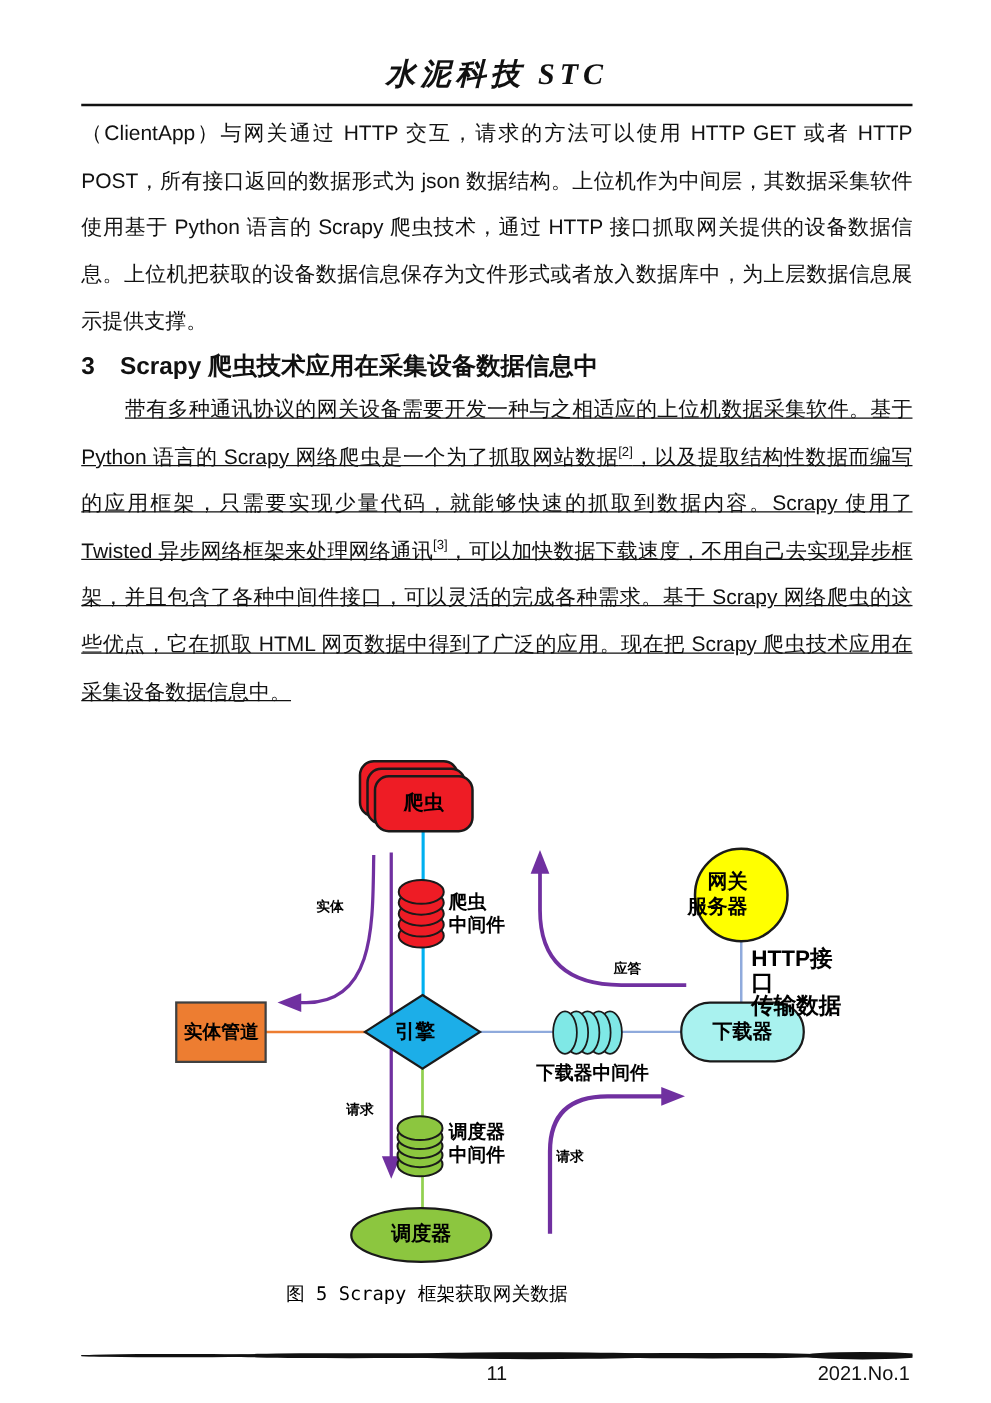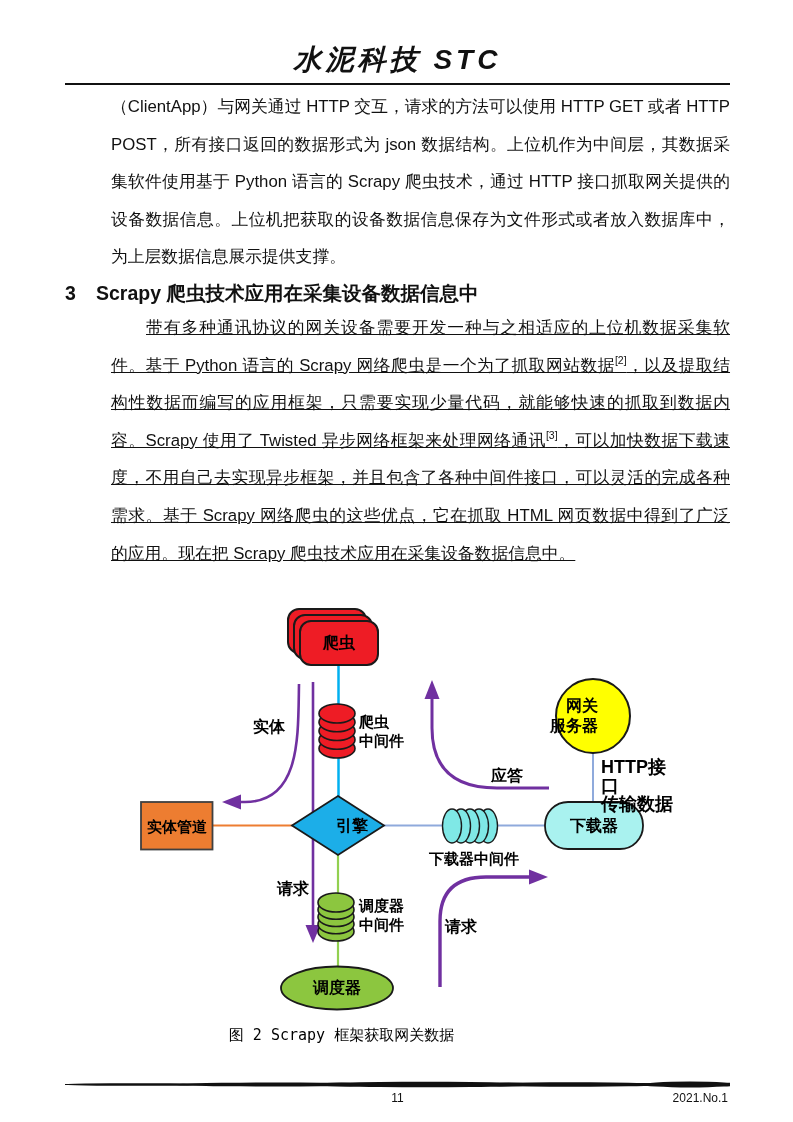--- a/index.html
+++ b/index.html
@@ -9,60 +9,60 @@
     font-family: "Liberation Sans", sans-serif;
     color: #1a1a1a;
     position: relative;
     overflow: hidden;
   }
   .page { position: relative; width: 793px; height: 1122px; padding: 0 63px 0 65px; }
 
   
   .journal-title {
     margin-top: 44px; text-align: center;
-    font-family: Liberation Sans, sans-serif; font-style: italic; font-weight: bold;
-    font-size: 28px; line-height: 32px; letter-spacing: 4px; color:#111;
+    font-family: Liberation Serif, serif; font-style: italic; font-weight: bold;
+    font-size: 24px; line-height: 32px; letter-spacing: 4px; color:#111;
   }
   .header-rule { margin-top: 7px; border: none; border-top: 2px solid #111; }
 
   
   .para {
     font-size: 16.8px; line-height: 37.6px;
     text-align: justify; text-justify: inter-ideograph;
-    color:#111; margin-top: 3px; margin-left: 46px;
+    color:#111; margin-top: 3px;
   }
   .para.indent { text-indent: 35px; margin-top: 0; text-decoration: underline; }
   sup.ref { font-size: 10.5px; vertical-align: super; line-height: 0; }
   .section-heading {
     margin-top: 2px; font-size: 19.5px; line-height: 31px; font-weight: bold; color:#111;
     display: flex; align-items: baseline;
   }
   .section-heading .sec-no { width: 31px; }
 
   
   .figure-area { position: absolute; top: 562px; left: 0; width: 683px; height: 445px; }
   .figure-area svg { position: absolute; top: 0; left: 0; }
   .diag-label {
     position: absolute; font-weight: bold; color: #000;
     white-space: pre-line; line-height: 19px; font-size: 15px;
   }
   .centered { transform: translate(-50%, -50%); text-align: center; white-space: pre-line; }
   .node-label { font-size: 16px; line-height: 20px; }
   .small-label { font-size: 18px; line-height: 18.5px; font-weight: bold; }
-  .edge-label { font-size: 16px; font-weight: 600; }
+  .edge-label { font-size: 11px; font-weight: 600; }
   .figure-caption {
     position: absolute; top: 420px; left: 0; width: 100%;
     text-align: center; font-size: 15px; color: #000;
     font-family: "DejaVu Sans Mono", monospace;
   }
 
   
   .footer { position: absolute; top: 1036px; left: 65px; width: 665px; }
   .footer-rule-svg { display: block; }
-  .footer-row { position: relative; margin-top: 2px; height: 16px; font-size: 12px; color:#111; }
+  .footer-row { position: relative; margin-top: 2px; height: 16px; font-size: 16px; color:#111; }
   .footer-page { position: absolute; left: 0; right: 0; text-align: center; }
   .footer-issue { position: absolute; right: 2px; top: 0; margin-left: 34px; }
 </style>
 </head>
 <body>
 
 <div class="page">
 
   <div class="journal-title">水泥科技 STC</div>
   <hr class="header-rule">
@@ -148,31 +148,31 @@
 
     <div class="diag-label node-label centered" style="left:339px; top:37px;">爬虫</div>
     <div class="diag-label" style="left:359px; top:106px;">爬虫
 中间件</div>
     <div class="diag-label edge-label" style="left:253px; top:111px;">实体</div>
     <div class="diag-label node-label centered" style="left:574px; top:110px;text-align:right;">网关
 服务器</div>
     <div class="diag-label small-label" style="left:601px; top:152px;">HTTP接口
 传输数据</div>
     <div class="diag-label node-label centered" style="left:594px; top:220px;">下载器</div>
-    <div class="diag-label node-label centered" style="left:352px; top:220px;">引擎</div>
+    <div class="diag-label node-label centered" style="left:332px; top:220px;">引擎</div>
     <div class="diag-label centered" style="left:177px; top:220px; white-space:nowrap;">实体管道</div>
     <div class="diag-label" style="left:429px; top:243px; white-space:nowrap;">下载器中间件</div>
     <div class="diag-label edge-label" style="left:491px; top:160px;">应答</div>
     <div class="diag-label edge-label" style="left:277px; top:273px;">请求</div>
     <div class="diag-label" style="left:359px; top:290px;">调度器
 中间件</div>
     <div class="diag-label edge-label" style="left:445px; top:311px;">请求</div>
     <div class="diag-label node-label centered" style="left:337px; top:382px;">调度器</div>
 
-    <div class="figure-caption">图 2 Scrapy 框架获取网关数据</div>
+    <div class="figure-caption">图 5 Scrapy 框架获取网关数据</div>
   </div>
 
   <div class="footer">
     <svg class="footer-rule-svg" width="665" height="9" viewBox="0 0 665 9">
       <line x1="0" y1="4.5" x2="665" y2="4.5" stroke="#111" stroke-width="1.1"></line>
       <ellipse cx="75" cy="4.5" rx="78" ry="1.3" fill="#111"></ellipse>
       <ellipse cx="215" cy="4.5" rx="105" ry="2" fill="#111"></ellipse>
       <ellipse cx="360" cy="4.5" rx="118" ry="2.8" fill="#111"></ellipse>
       <ellipse cx="505" cy="4.5" rx="105" ry="2.2" fill="#111"></ellipse>
       <ellipse cx="625" cy="4.5" rx="48" ry="3" fill="#111"></ellipse>

